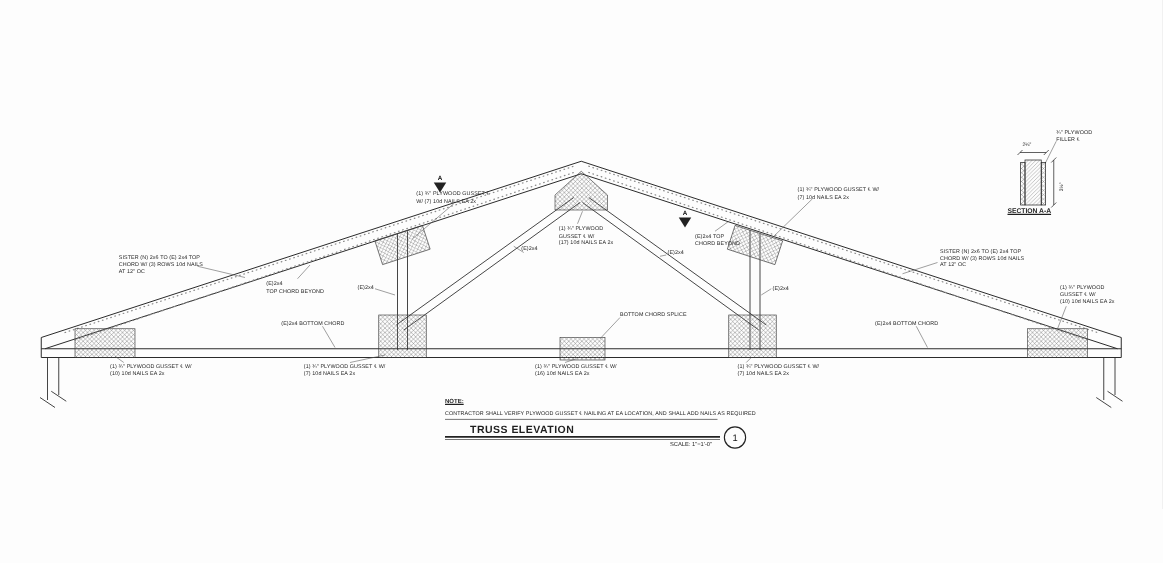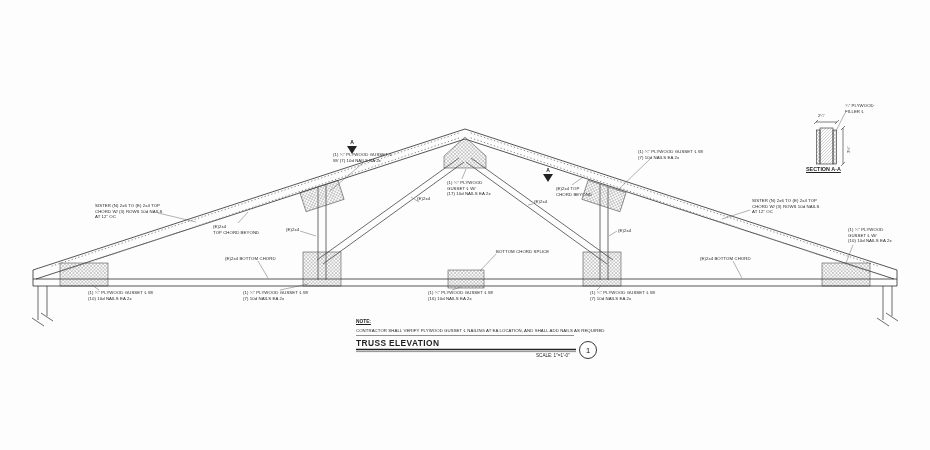--- a/index.html
+++ b/index.html
@@ -215,16 +215,16 @@
 <div class="ann" style="left:845px;top:103px">
   <span>¾" PLYWOOD</span>
   <span>FILLER ℄</span>
 </div>
 <div class="dim" style="left:818px;top:113px">2¼"</div>
 <div class="dim dim-v" style="left:846px;top:153px">3½"</div>
 <div class="section-title" style="left:806px;top:166px">SECTION A-A</div>
 
 <div class="note-label" style="left:356px;top:319px">NOTE:</div>
 <div class="note-text" style="left:356px;top:327px">CONTRACTOR SHALL VERIFY PLYWOOD GUSSET ℄ NAILING AT EA LOCATION, AND SHALL ADD NAILS AS REQUIRED</div>
-<div class="sheet-title" style="left:356px;top:338px">TRUSS ELEVATION</div>
+<div class="sheet-title" style="left:376px;top:338px">TRUSS ELEVATION</div>
 <div class="scale-label" style="left:536px;top:352.5px">SCALE: 1"=1'-0"</div>
 
 </div>
 
 </body></html>

